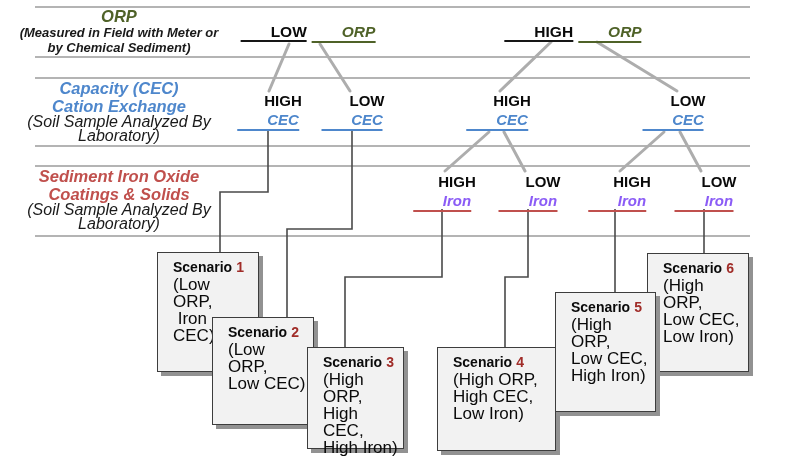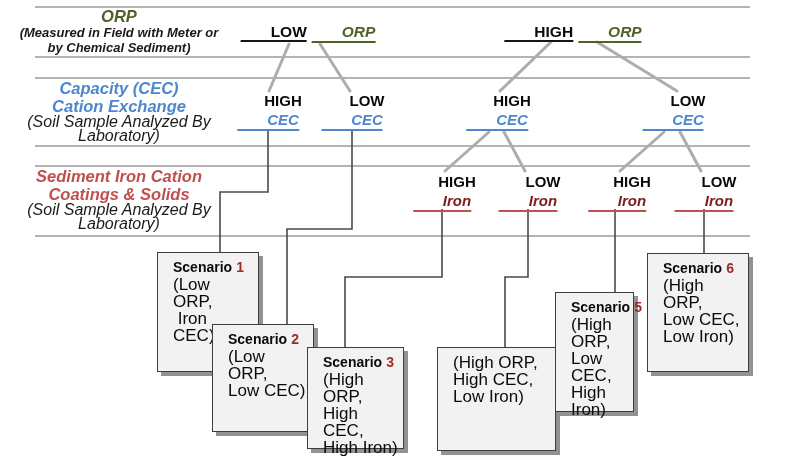--- a/index.html
+++ b/index.html
@@ -19,21 +19,21 @@
   
   .node{position:absolute;transform:translateX(-50%);text-align:center;z-index:2;
         font-weight:bold;font-size:15px;line-height:19px;white-space:nowrap;}
   .node .lvl{color:#0a0a0a;}
   .orpnode{font-size:15.5px;}
   .orpnode .lvl{border-bottom:2.5px solid #161616;margin-right:5px;}
   .orpnode .glabel{display:inline;border-bottom:2.5px solid #4f6228;color:#4f6228;
                    font-style:italic;}
   .node .glabel{display:inline-block;font-style:italic;}
   .cecnode .glabel{color:#4e87cc;border-bottom:2.5px solid #4e87cc;}
-  .ironnode .glabel{color:#7f1d1d;border-bottom:2.5px solid #c0504d;}
+  .ironnode .glabel{color:#8b5cf6;border-bottom:2.5px solid #c0504d;}
   .node .lvl,.node .glabel{padding-bottom:0px;padding-left:30px;}
   .node .row2{display:block;}
   
   .sbox{position:absolute;box-sizing:border-box;background:#f2f2f2;
         border:1.6px solid #3d3d3d;box-shadow:4px 4px 0 #929292;
         padding:6px 5px 0 15px;text-align:left;}
   .sbox .sbox-title{font-size:14px;font-weight:bold;line-height:17px;color:#0a0a0a;}
   .sbox .snum{color:#a02c28;margin-left:4px;}
   .sbox .sline{font-size:17px;line-height:17px;color:#0a0a0a;white-space:pre-wrap;}
 </style>
@@ -81,21 +81,21 @@
   </div>
 
   <div class="panel cec" style="top:79px">
     <div class="ptitle">Capacity (CEC)</div>
     <div class="ptitle">Cation Exchange</div>
     <div class="psub">(Soil Sample Analyzed By</div>
     <div class="psub">Laboratory)</div>
   </div>
 
   <div class="panel iron" style="top:167px">
-    <div class="ptitle">Sediment Iron Cation</div>
+    <div class="ptitle">Sediment Iron Oxide</div>
     <div class="ptitle">Coatings &amp; Solids</div>
     <div class="psub">(Soil Sample Analyzed By</div>
     <div class="psub">Laboratory)</div>
   </div>
 
   <div class="node orpnode" style="left:308px;top:22px">
     <span class="lvl">LOW</span><span class="glabel">ORP</span>
   </div>
   <div class="node orpnode" style="left:573px;top:22px">
     <span class="lvl">HIGH</span><span class="glabel">ORP</span>
@@ -135,47 +135,48 @@
     <span class="row2"><span class="glabel">Iron</span></span>
   </div>
 
   <div class="sbox" style="left:157px;top:252px;width:102px;height:120px;z-index:2">
     <div class="sbox-title"><span>Scenario</span><span class="snum">1</span></div>
     <div class="sline">(Low ORP,</div>
     <div class="sline"> Iron CEC)</div>
     <div class="sline"></div>
   </div>
 
-  <div class="sbox" style="left:212px;top:324px;width:102px;height:108px;z-index:3">
+  <div class="sbox" style="left:212px;top:317px;width:102px;height:108px;z-index:3">
     <div class="sbox-title"><span>Scenario</span><span class="snum">2</span></div>
     <div class="sline">(Low ORP,</div>
     <div class="sline">Low CEC)</div>
     <div class="sline"></div>
   </div>
 
   <div class="sbox" style="left:307px;top:347px;width:97px;height:102px;z-index:4">
     <div class="sbox-title"><span>Scenario</span><span class="snum">3</span></div>
     <div class="sline">(High ORP,</div>
     <div class="sline">High CEC,</div>
     <div class="sline">High Iron)</div>
   </div>
 
   <div class="sbox" style="left:437px;top:347px;width:119px;height:104px;z-index:5">
+    <div class="sbox-title"><span>Scenario</span><span class="snum">4</span></div>
     <div class="sline">(High ORP,</div>
     <div class="sline">High CEC,</div>
     <div class="sline">Low Iron)</div>
   </div>
 
   <div class="sbox" style="left:647px;top:253px;width:102px;height:119px;z-index:6">
     <div class="sbox-title"><span>Scenario</span><span class="snum">6</span></div>
     <div class="sline">(High ORP,</div>
     <div class="sline">Low CEC,</div>
     <div class="sline">Low Iron)</div>
   </div>
 
-  <div class="sbox" style="left:555px;top:292px;width:79px;height:120px;z-index:7">
+  <div class="sbox" style="left:555px;top:292px;width:101px;height:120px;z-index:7">
     <div class="sbox-title"><span>Scenario</span><span class="snum">5</span></div>
     <div class="sline">(High ORP,</div>
     <div class="sline">Low CEC,</div>
     <div class="sline">High Iron)</div>
   </div>
 
 </div>
 
 </body></html>

